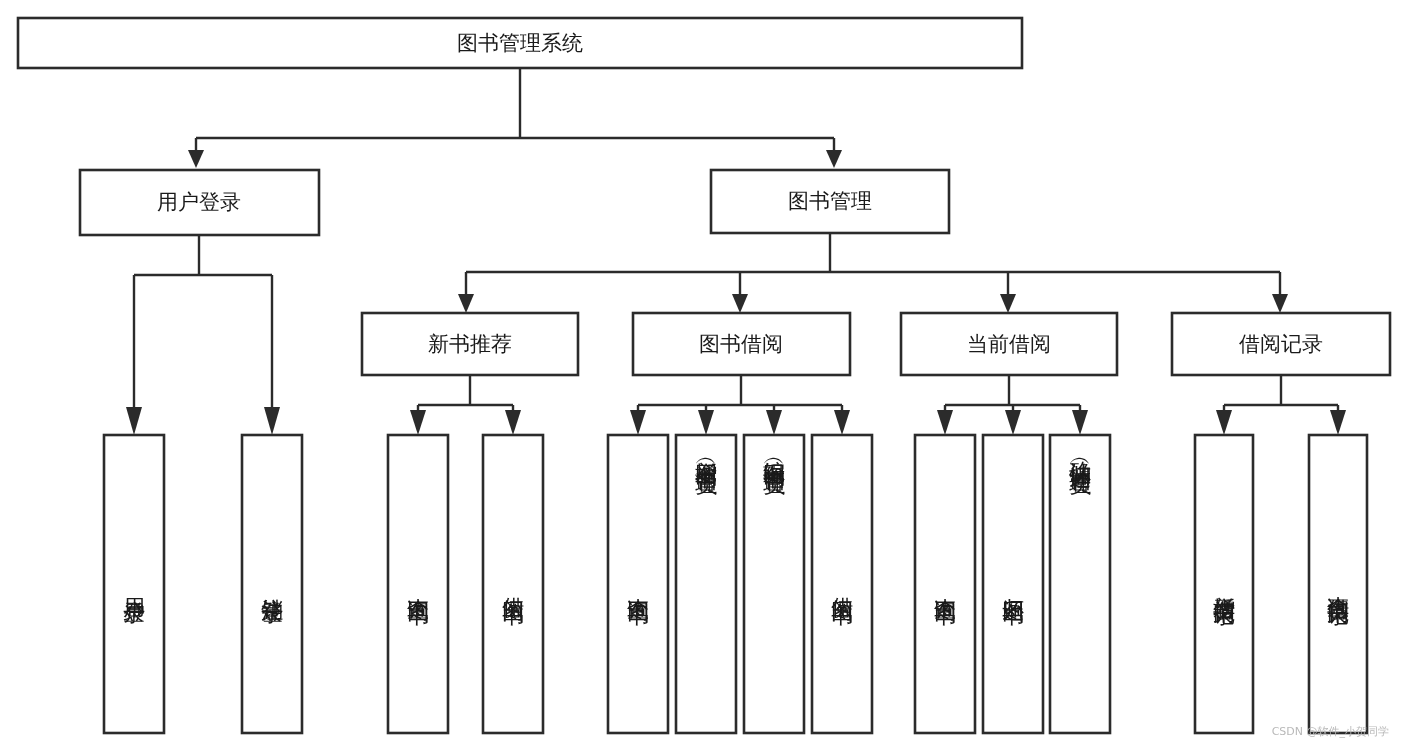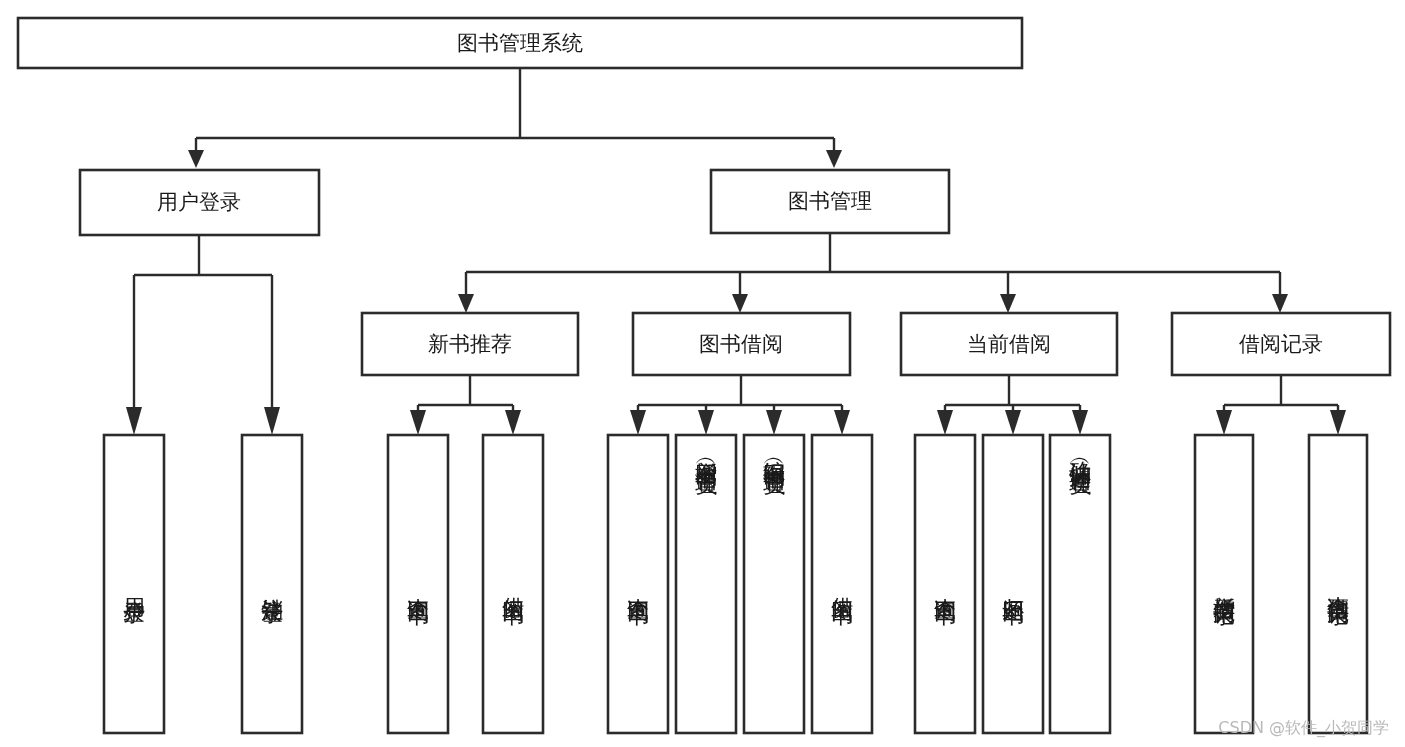--- a/index.html
+++ b/index.html
@@ -73,21 +73,21 @@
     letter-spacing: 2px;
     color: #1a1a1a;
     white-space: nowrap;
     text-align: center;
   }
   .watermark {
     position: absolute;
     right: 16px;
     bottom: 8px;
     font-family: "DejaVu Sans", "Liberation Sans", sans-serif;
-    font-size: 16px;
+    font-size: 11px;
     color: #b9b9b9;
     white-space: nowrap;
     user-select: none;
   }
 </style>
 </head>
 <body>
 
 <div id="diagram-root">
 

